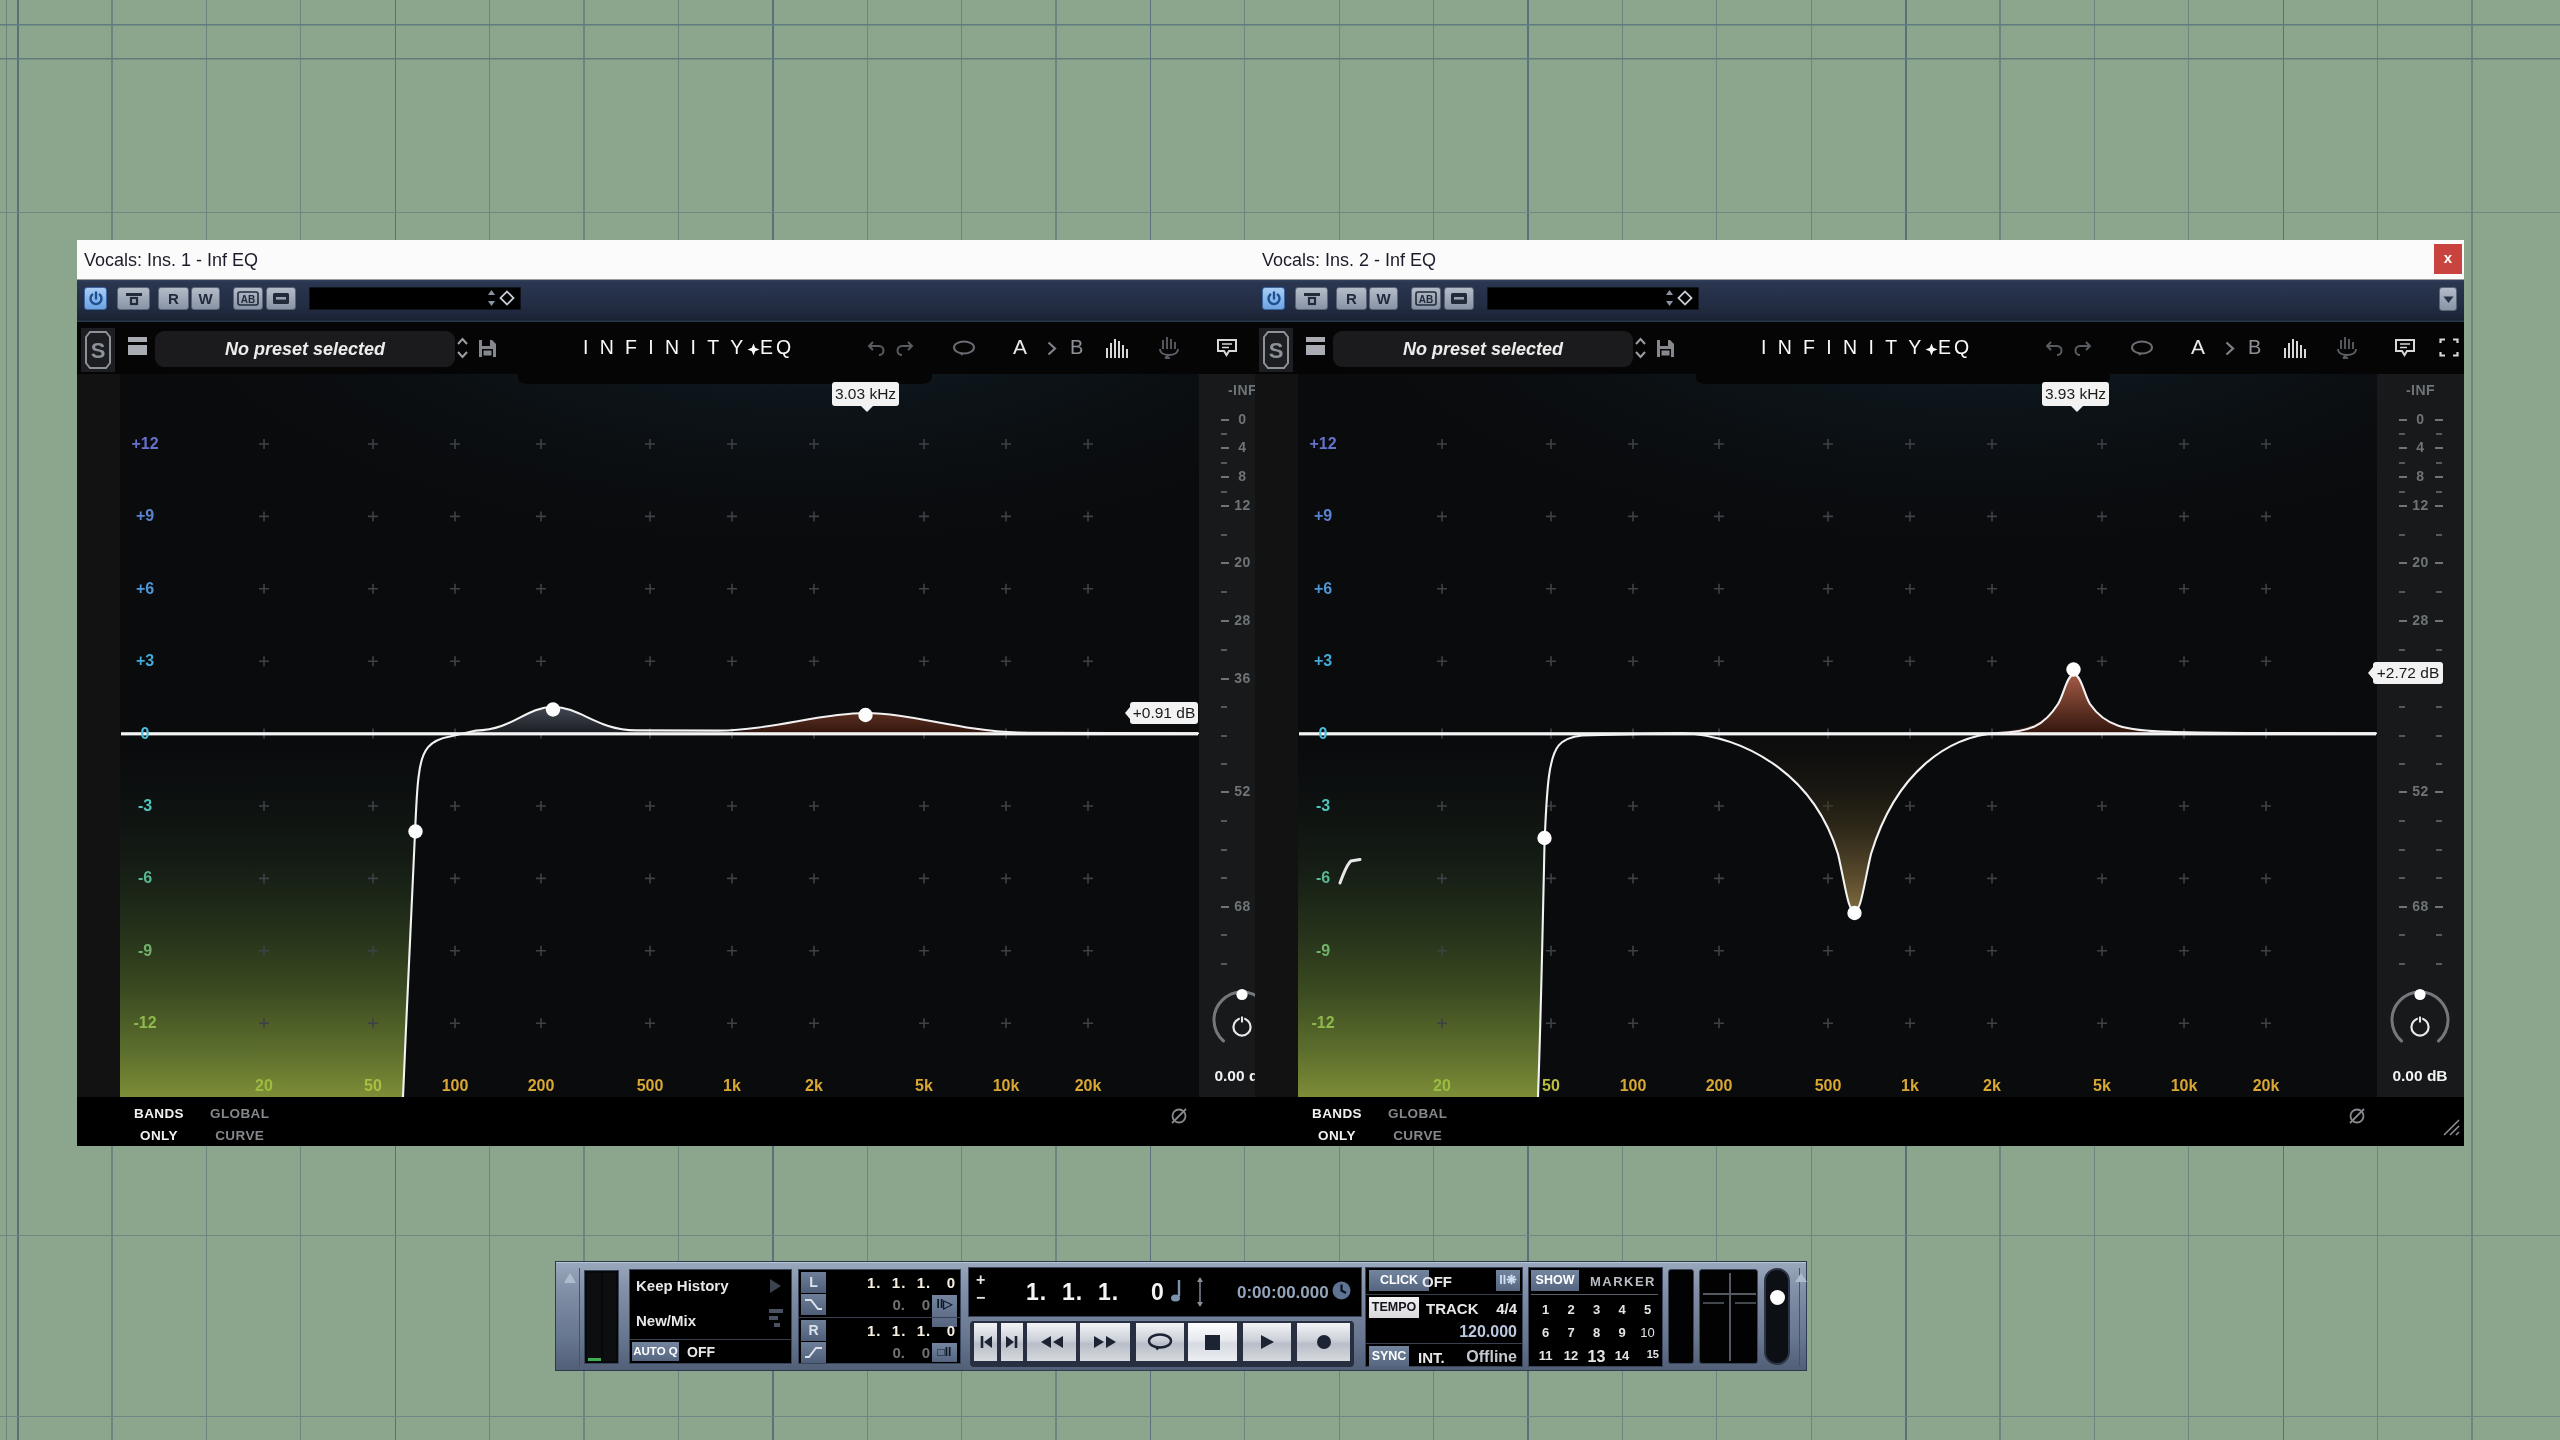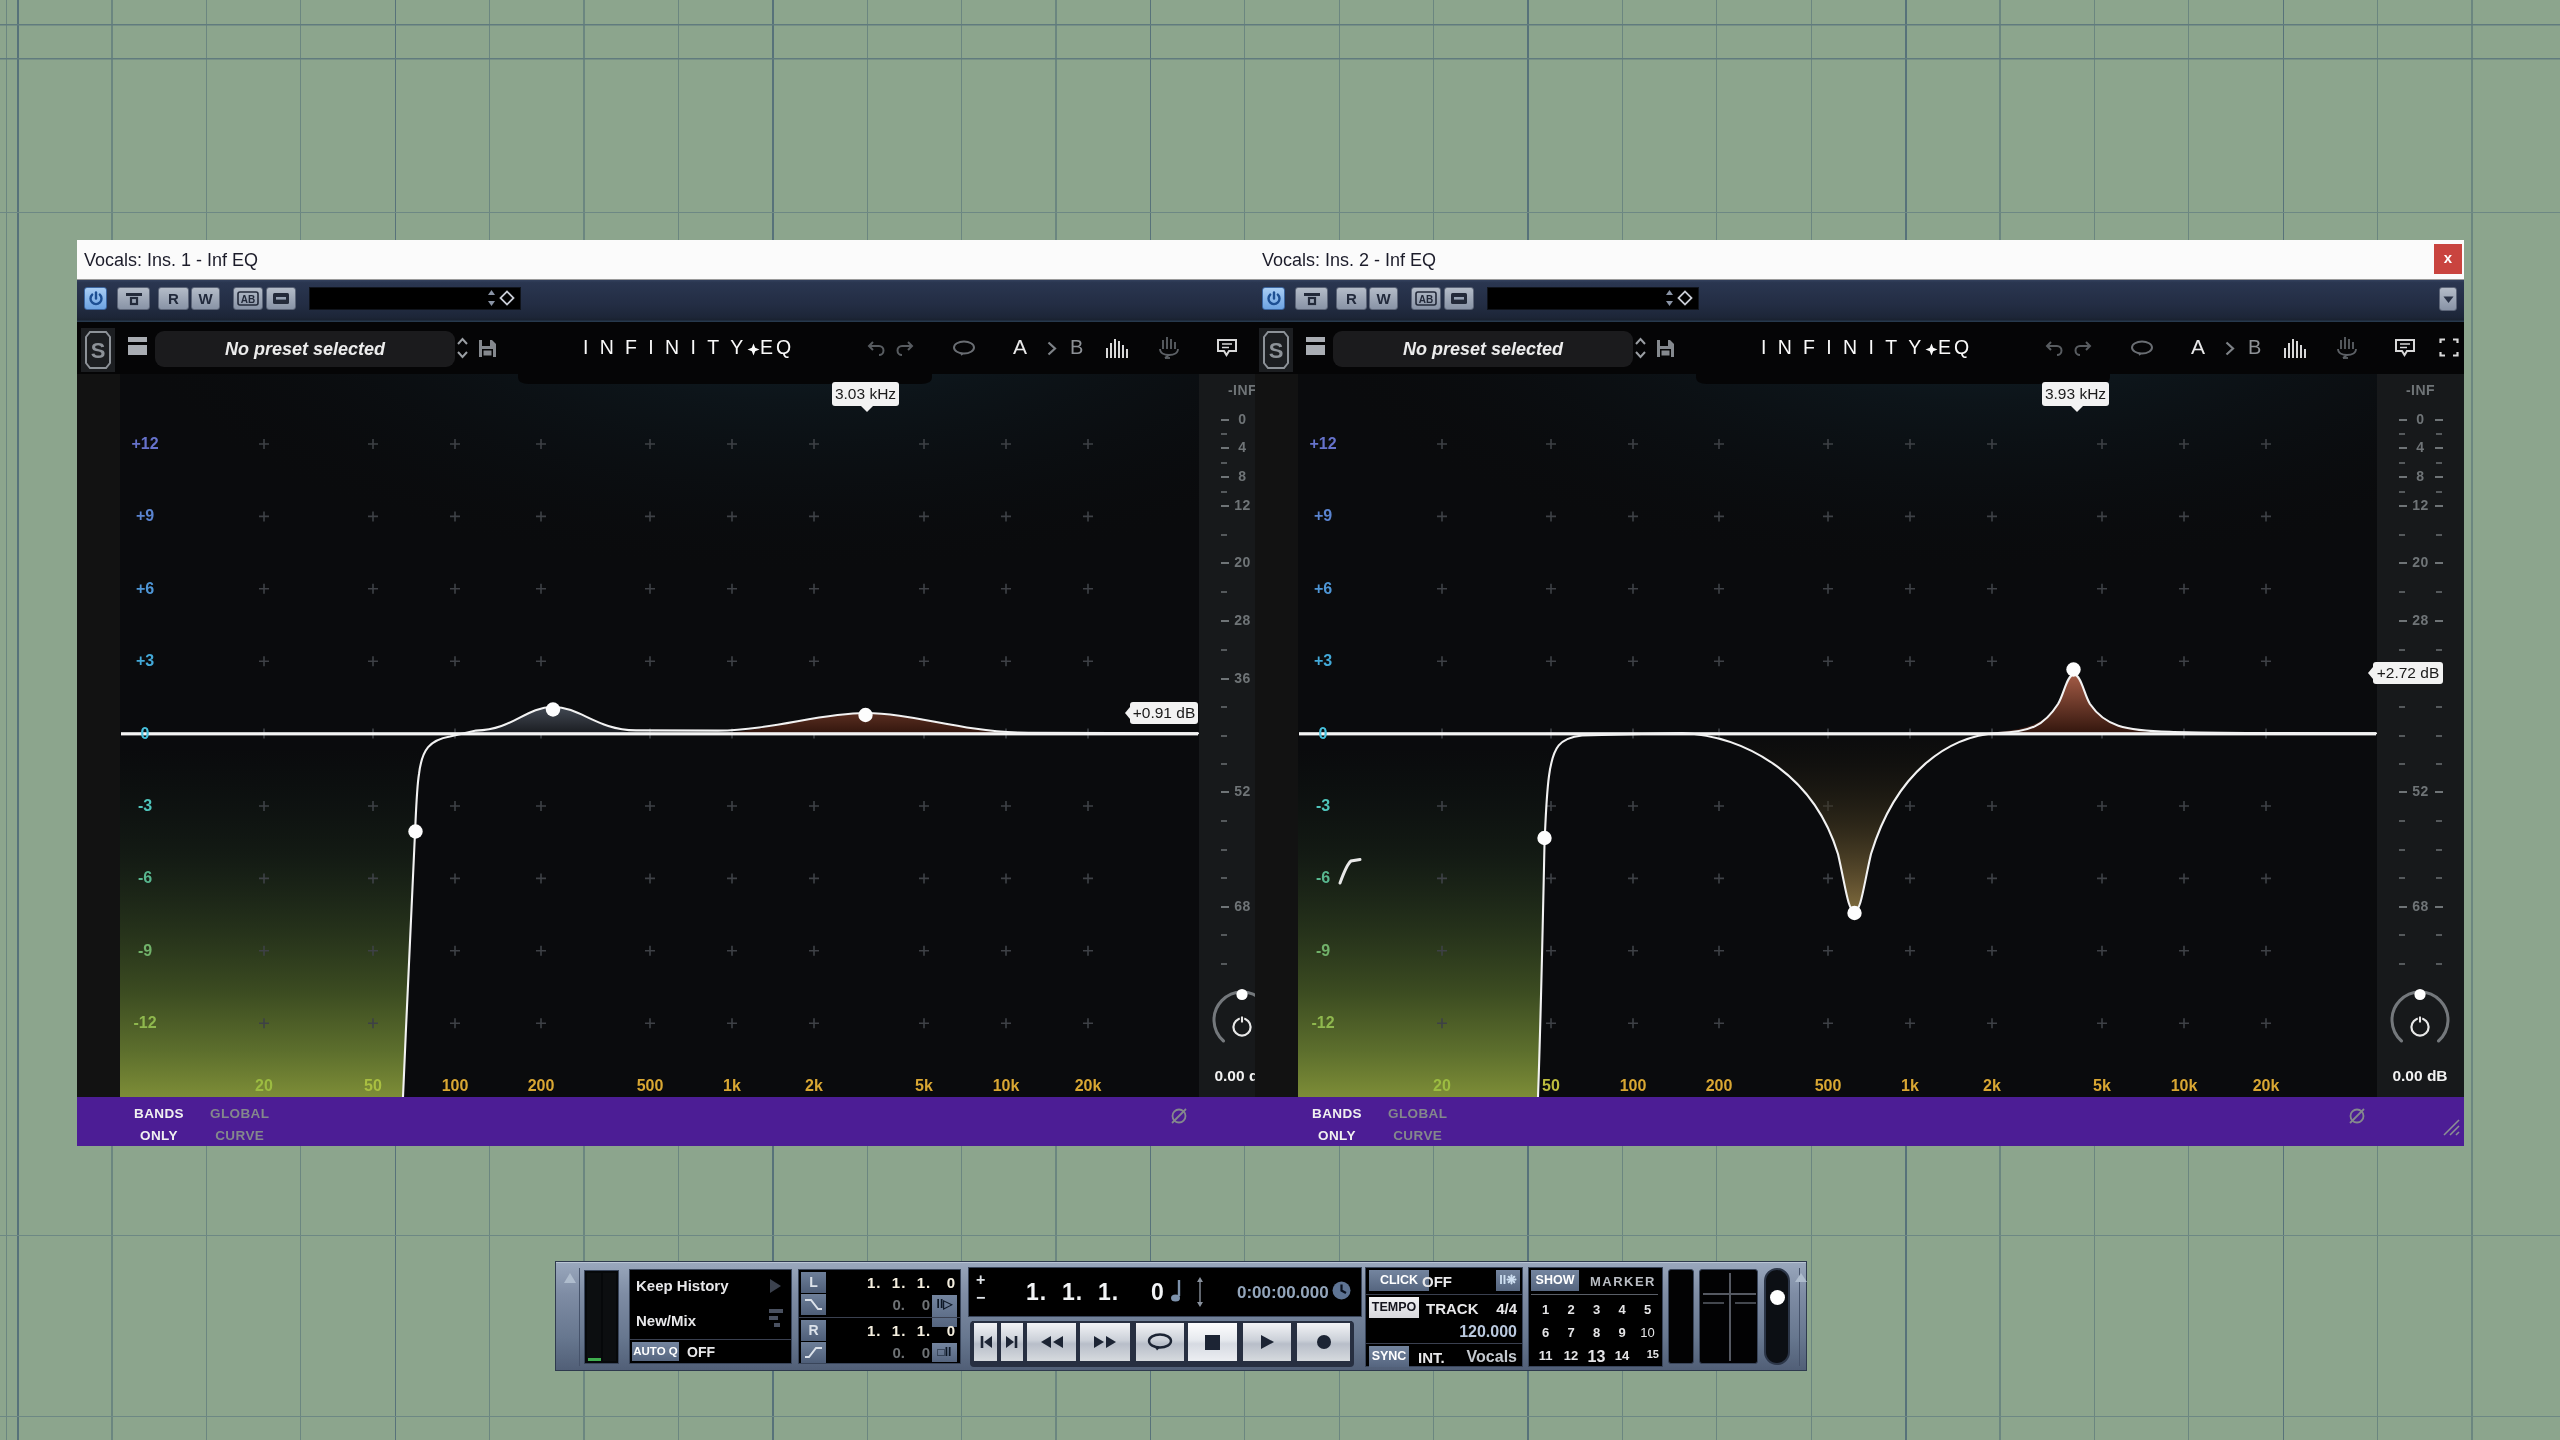--- a/index.html
+++ b/index.html
@@ -34,21 +34,21 @@
 .pbody{position:absolute;left:0;top:84px;width:100%;height:822px;background:#131314}
 .phead{position:absolute;left:0;top:82px;width:100%;height:52px;background:#050506}
 .slogo{position:absolute;left:4px;top:6px;width:34px;height:44px;background:#1c1e21;display:flex;align-items:center;justify-content:center}
 .burger{position:absolute;left:51px;top:15px;width:19px}
 .preset{position:absolute;left:78px;top:9px;width:300px;height:36px;background:#1b1b1d;border-radius:9px;
 color:#ececec;font-style:italic;font-weight:bold;font-size:18px;text-align:center;line-height:36px}
 .hic{position:absolute}
 .htx{position:absolute;font-family:"Liberation Sans",sans-serif}
 .lmarg{position:absolute;left:0;top:134px;width:43px;height:723px;background:#121212}
 .mcol{position:absolute;left:1122px;top:134px;width:87px;height:723px;background:#17191b}
-.bbar{position:absolute;left:0;top:857px;width:100%;height:49px;background:#4c1d95}
+.bbar{position:absolute;left:0;top:857px;width:100%;height:49px;background:#000000}
 .bonly{position:absolute;left:57px;top:6px;font-size:13.5px;font-weight:bold;color:#f0f0f0;text-align:center;line-height:21.5px;letter-spacing:0.4px}
 .bglob{position:absolute;left:133px;top:6px;font-size:13.5px;font-weight:bold;color:#84888c;text-align:center;line-height:21.5px;letter-spacing:0.4px}
 .meter{position:absolute;left:1122px;top:0;width:87px;height:906px}
 .mlab{position:absolute;width:100%;text-align:center;font-size:14px;font-weight:bold;color:#6f7477;letter-spacing:0.5px}
 .md{display:inline-block;width:8px;height:2px;background:#6f7477;vertical-align:middle;margin:0 5px}
 .mn{display:inline-block;min-width:18px}
 .mtick{position:absolute;left:22px;width:43px;height:2px;
 background:linear-gradient(90deg,#55595c 0 6px,transparent 6px calc(100% - 6px),#55595c calc(100% - 6px) 100%)}
 .ftip{position:absolute;height:24px;background:#f2f2f2;border-radius:3px;color:#1a1a1a;font-size:15.5px;
 text-align:center;line-height:24px}
@@ -669,21 +669,21 @@
 <div style="position:absolute;left:56px;top:5px;font-size:15px;font-weight:bold;color:#e8e8ea">OFF</div>
 <div class="ttile" style="right:2px;top:2px;width:24px;color:#cfe0f2">II❋</div>
 <div style="position:absolute;left:0;top:26px;width:100%;height:1px;background:#3a4050"></div>
 <div class="ttile" style="left:3px;top:29px;width:50px;background:linear-gradient(#f2f2f4,#d8d8dc);color:#14141c">TEMPO</div>
 <div style="position:absolute;left:60px;top:32px;font-size:15px;font-weight:bold;color:#e8e8ea">TRACK</div>
 <div style="position:absolute;right:5px;top:32px;font-size:15px;font-weight:bold;color:#e8e8ea">4/4</div>
 <div style="position:absolute;right:5px;top:55px;font-size:16px;font-weight:bold;color:#b9c8de">120.000</div>
 <div style="position:absolute;left:0;top:75px;width:100%;height:1px;background:#3a4050"></div>
 <div class="ttile" style="left:3px;top:78px;width:40px">SYNC</div>
 <div style="position:absolute;left:52px;top:81px;font-size:15px;font-weight:bold;color:#e8e8ea">INT.</div>
-<div style="position:absolute;right:5px;top:80px;font-size:16px;font-weight:bold;color:#c4c9cf">Vocals</div>
+<div style="position:absolute;right:5px;top:80px;font-size:16px;font-weight:bold;color:#c4c9cf">Offline</div>
 </div>
     <div style="position:absolute;left:972px;top:5px;width:135px;height:100px;background:#000;border:1px solid #39455a">
 <div class="ttile" style="left:2px;top:2px;width:48px">SHOW</div>
 <div style="position:absolute;right:6px;top:6px;font-size:13px;font-weight:bold;color:#b9bdc3;letter-spacing:1.5px">MARKER</div>
 <div style="position:absolute;left:2px;top:26px;width:127px;height:1px;background:#5a5f68"></div>
 <div style="position:absolute;left:0;top:34px;width:100%;height:70px">
         <div style="position:absolute;left:5.0px;top:0px;width:23px;text-align:center;font-size:13px;font-weight:bold;color:#e4e4e6">1</div>
         <div style="position:absolute;left:30.5px;top:0px;width:23px;text-align:center;font-size:13px;font-weight:bold;color:#e4e4e6">2</div>
         <div style="position:absolute;left:56.0px;top:0px;width:23px;text-align:center;font-size:13px;font-weight:bold;color:#e4e4e6">3</div>
         <div style="position:absolute;left:81.5px;top:0px;width:23px;text-align:center;font-size:13px;font-weight:bold;color:#e4e4e6">4</div>

